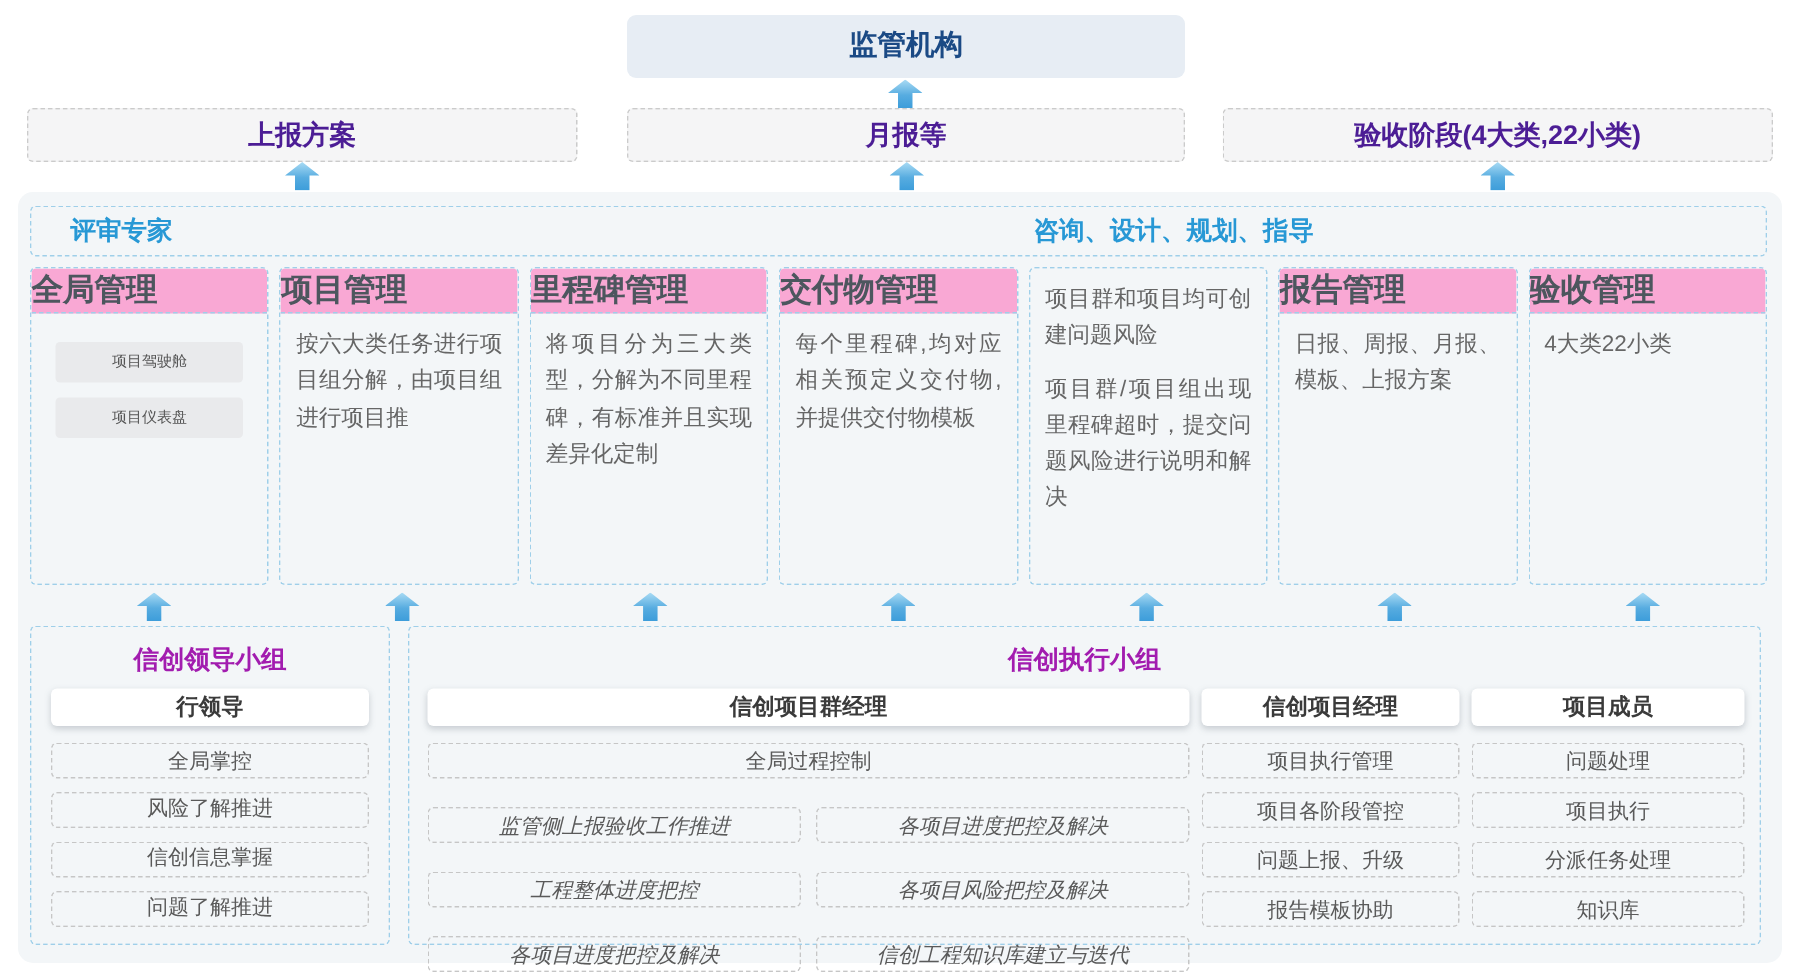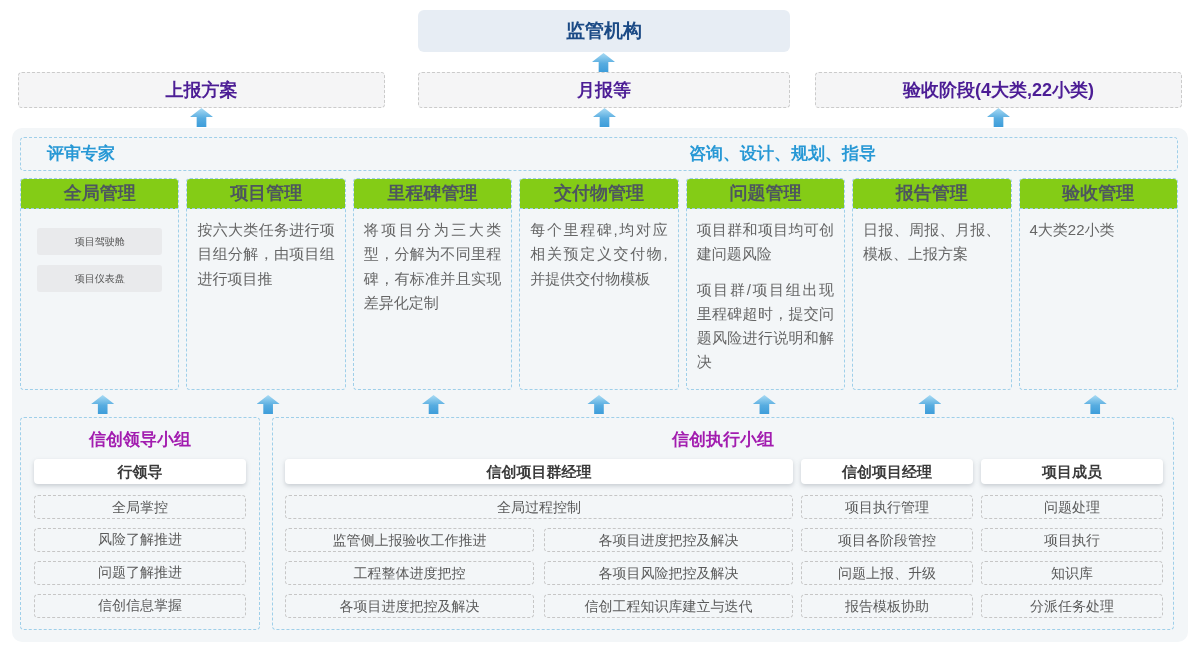--- a/index.html
+++ b/index.html
@@ -48,22 +48,22 @@
   
   .cols {
     position:absolute; left:8px; top:50px; width:1158px; height:212px;
     display:flex; gap:7px;
   }
   .col {
     flex:1; border:1px dashed #9fcfe9; border-radius:4px;
     display:flex; flex-direction:column; overflow:hidden;
   }
   .col-header {
-    height:30px; line-height:29px; background:#84cc16; text-align:center;
-    font-size:18px; font-weight:bold; color:#4d565e;
+    height:30px; line-height:29px; background:#f9a8d4; 
+    font-size:21px; font-weight:bold; color:#4d565e;
     border-bottom:1px dashed #9fcfe9;
   }
   .col-body {
     padding:9px 10px 0; font-size:15px; color:#666;
     text-align:justify; line-height:1.62;
   }
   .col-body p { margin:0 0 11px; }
   .pill {
     height:27px; line-height:27px; background:#e9eaec; border-radius:3px;
     text-align:center; font-size:10px; color:#555; margin:10px 6px 0;
@@ -100,21 +100,21 @@
   .leader-body .ditem ~ .ditem { margin-top:9px;font-family:Liberation Serif, serif; }
   .exec-body {
     position:absolute; left:12px; right:10px; top:41px; display:flex; gap:8px;
   }
   .pg-area { width:508px; }
   .pm-col  { width:172px; }
   .mb-col  { flex:1; }
   .span-item { margin-top:11px; }
   .pg-cols { display:flex; gap:10px; }
   .pg-col { flex:1; }
-  .pg-col .ditem { margin-top:9px; }
+  .pg-col .ditem { margin-top:19px;font-style:italic; }
   .pm-col .ditem, .mb-col .ditem { margin-top:11px; }
   .pm-col .ditem ~ .ditem, .mb-col .ditem ~ .ditem { margin-top:9px; }
 </style>
 </head>
 <body>
 
 <div class="stage">
 
   <div class="regulator">监管机构</div>
   <div class="arrow abs" style="left:592px; top:53px;"></div>
@@ -153,21 +153,20 @@
           <p>将项目分为三大类型，分解为不同里程碑，有标准并且实现差异化定制</p>
         </div>
       </div>
       <div class="col">
         <div class="col-header">交付物管理</div>
         <div class="col-body">
           <p>每个里程碑,均对应相关预定义交付物,并提供交付物模板</p>
         </div>
       </div>
       <div class="col">
-        <div class="col-header">问题管理</div>
         <div class="col-body">
           <p>项目群和项目均可创建问题风险</p>
           <p>项目群/项目组出现里程碑超时，提交问题风险进行说明和解决</p>
         </div>
       </div>
       <div class="col">
         <div class="col-header">报告管理</div>
         <div class="col-body">
           <p>日报、周报、月报、模板、上报方案</p>
         </div>
@@ -205,22 +204,22 @@
     </div>
 
     <div class="groups">
 
       <div class="grp grp-leader">
         <div class="grp-title">信创领导小组</div>
         <div class="leader-body">
           <div class="role-box">行领导</div>
           <div class="ditem">全局掌控</div>
           <div class="ditem">风险了解推进</div>
+          <div class="ditem">信创信息掌握</div>
           <div class="ditem">问题了解推进</div>
-          <div class="ditem">信创信息掌握</div>
         </div>
       </div>
 
       <div class="grp grp-exec">
         <div class="grp-title">信创执行小组</div>
         <div class="exec-body">
 
           <div class="pg-area">
             <div class="role-box">信创项目群经理</div>
             <div class="ditem span-item">全局过程控制</div>
@@ -243,22 +242,22 @@
             <div class="ditem">项目执行管理</div>
             <div class="ditem">项目各阶段管控</div>
             <div class="ditem">问题上报、升级</div>
             <div class="ditem">报告模板协助</div>
           </div>
 
           <div class="mb-col">
             <div class="role-box">项目成员</div>
             <div class="ditem">问题处理</div>
             <div class="ditem">项目执行</div>
+            <div class="ditem">分派任务处理</div>
             <div class="ditem">知识库</div>
-            <div class="ditem">分派任务处理</div>
           </div>
 
         </div>
       </div>
 
     </div>
   </div>
 </div>
 
 </body></html>

